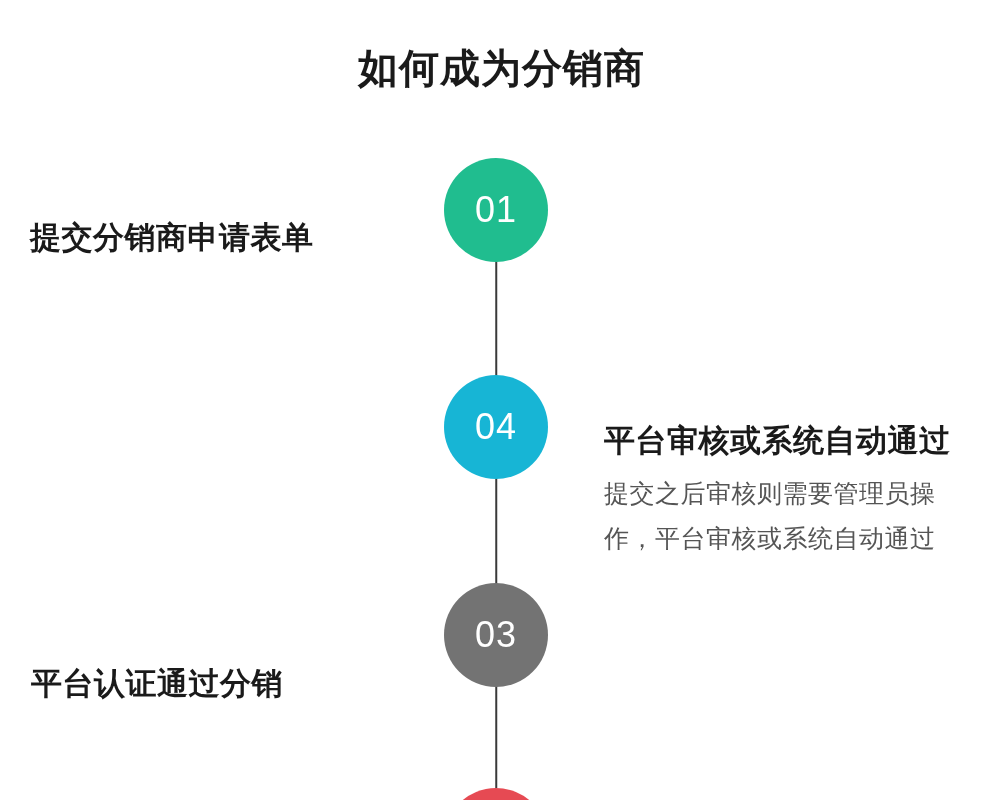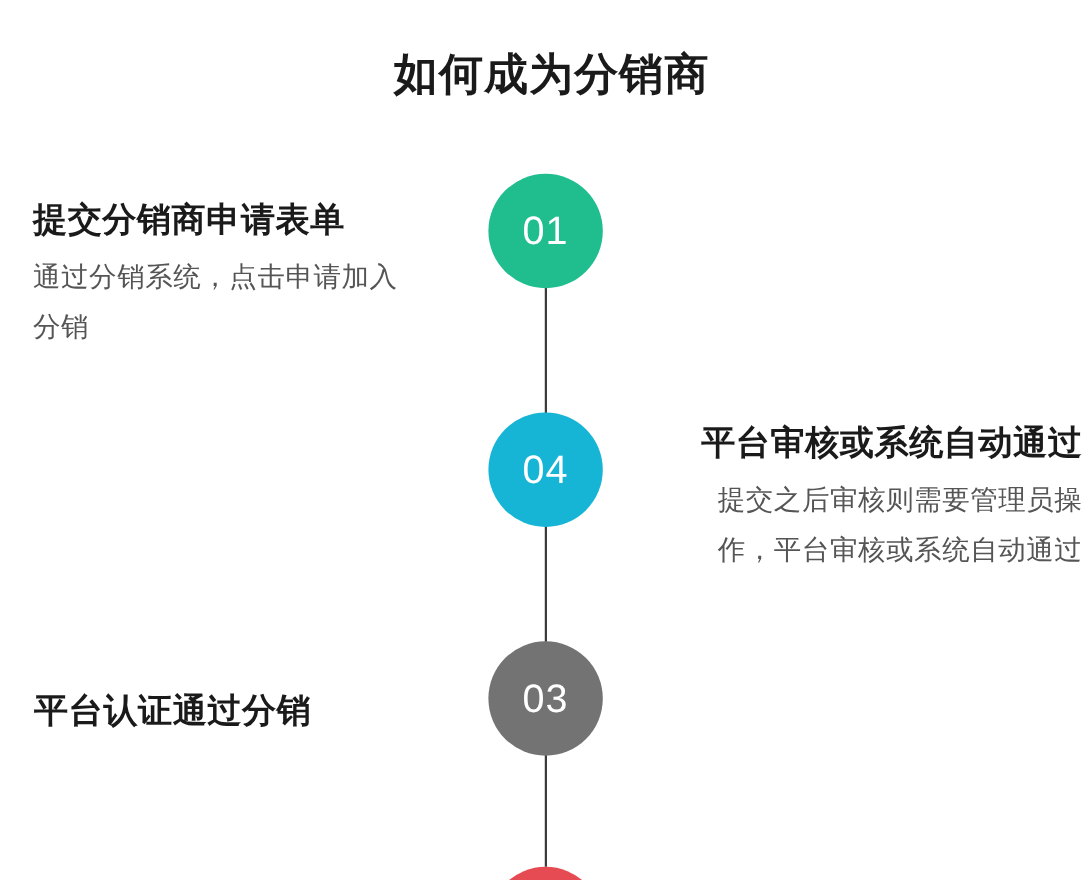--- a/index.html
+++ b/index.html
@@ -57,23 +57,24 @@
   .step-number {
     color: #ffffff;
     font-size: 36px;
     line-height: 1;
     font-weight: 500;
     letter-spacing: 1px;
   }
   .step-text {
     position: absolute;
     z-index: 1;
+    margin-top: 38px;
   }
   .text-1 { left: 30px;  top: 183px; width: 400px; }
-  .text-2 { left: 604px; top: 386px; width: 380px; text-align: right; }
+  .text-2 { left: 604px; top: 386px; width: 380px; }
   .text-3 { left: 31px;  top: 629px; width: 400px; }
   .step-heading {
     font-size: 31px;
     line-height: 34px;
     font-weight: bold;
     color: #1a1a1a;
     letter-spacing: 0.5px;
   }
   .step-desc {
     margin-top: 13px;
@@ -104,22 +105,20 @@
   <div class="step-circle circle-3" style="background-color: #737373;">
     <span class="step-number">03</span>
   </div>
 
   <div class="step-circle circle-4" style="background-color: rgb(230, 74, 83);">
     <span class="step-number"></span>
   </div>
 
   <div class="step-text text-1">
     <div class="step-heading">提交分销商申请表单</div>
-    <div class="step-desc">通过分销系统，点击申请加入
-分销</div>
   </div>
 
   <div class="step-text text-2">
     <div class="step-heading">平台审核或系统自动通过</div>
     <div class="step-desc">提交之后审核则需要管理员操
 作，平台审核或系统自动通过</div>
   </div>
 
   <div class="step-text text-3">
     <div class="step-heading">平台认证通过分销</div>

